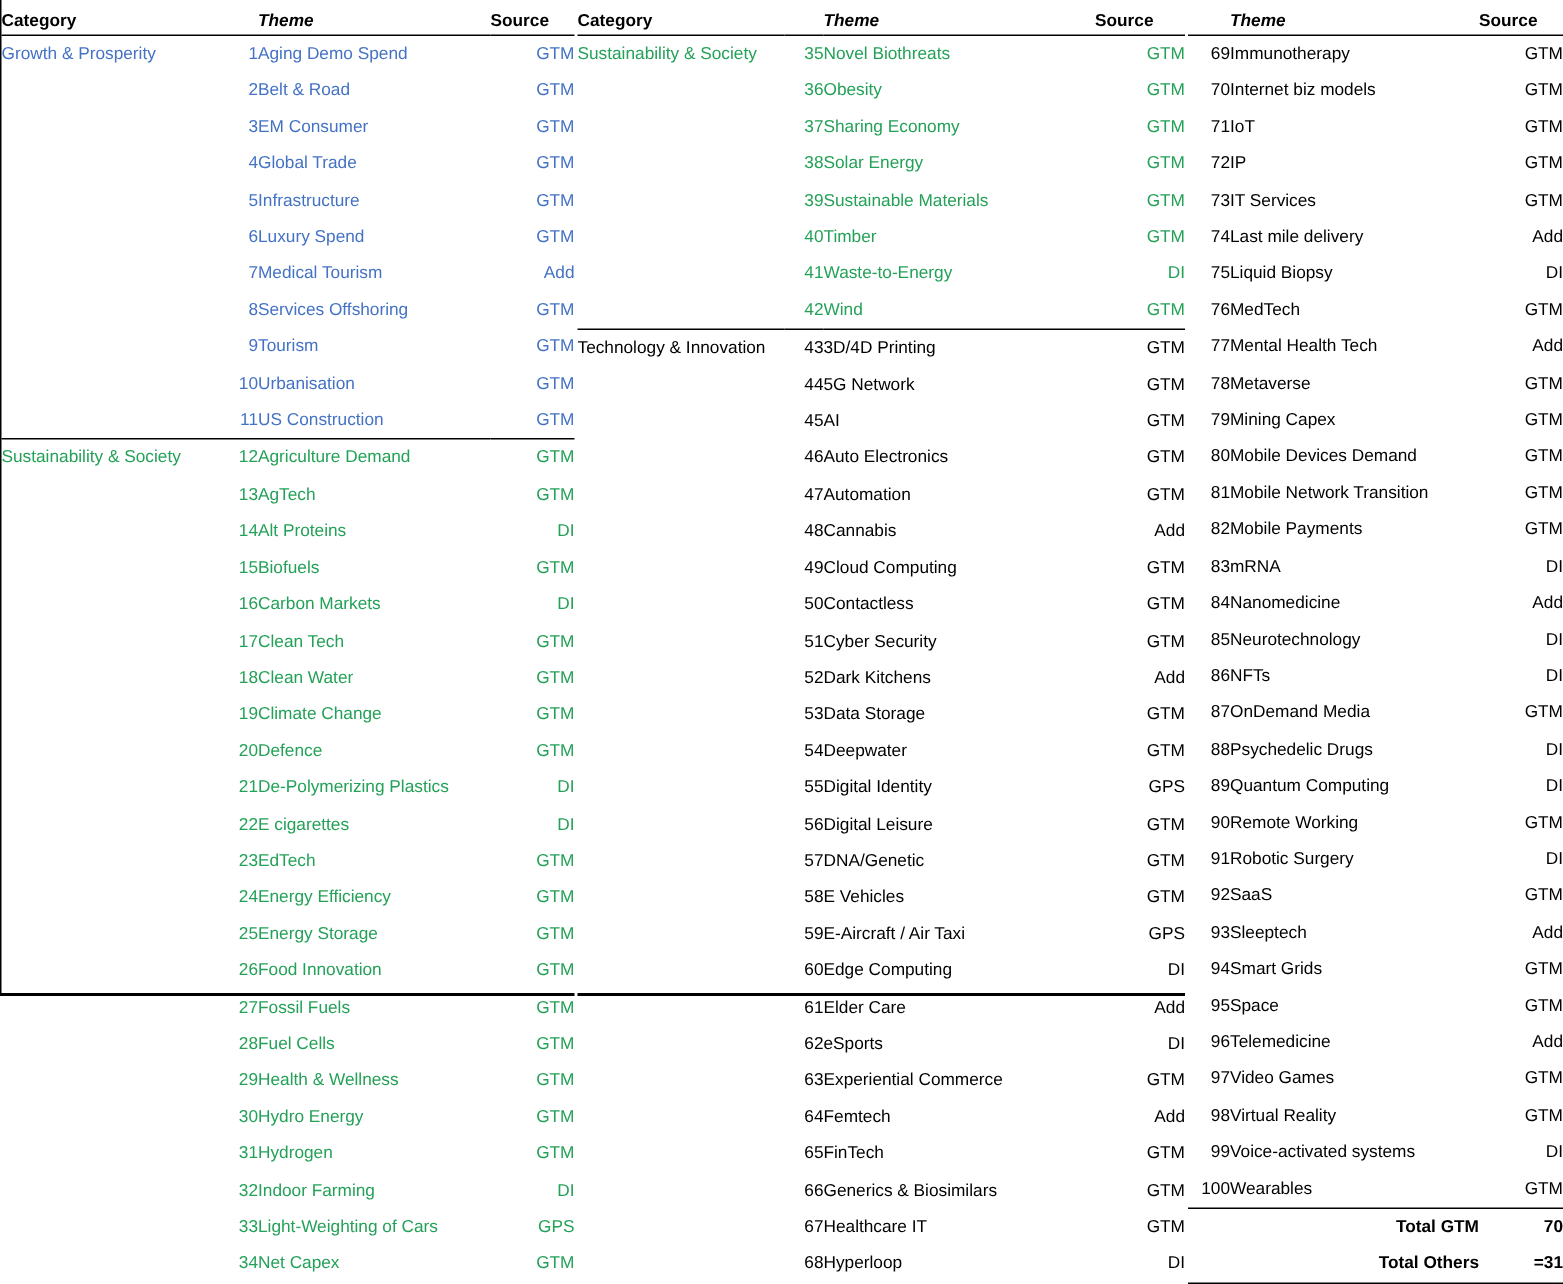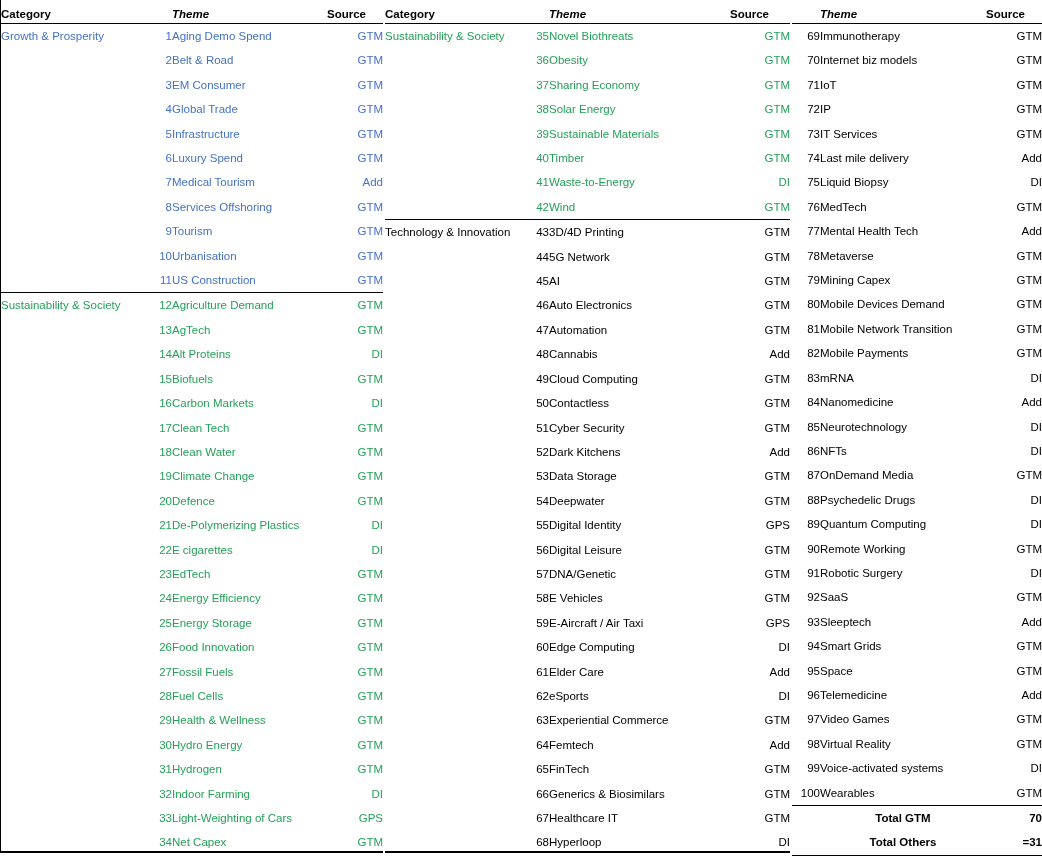--- a/index.html
+++ b/index.html
@@ -20,21 +20,21 @@
     position: relative;
     width: 1042px;
     height: 856px;
     display: flex;
     box-sizing: border-box;
   }
 
   .panel {
     position: relative;
     box-sizing: border-box;
-    height: 853px;
+    height: 664px;
   }
   .panel-1 { width: 383px; border-left: 1px solid #000; }
   .panel-2 { width: 405px; margin-left: 2px; }
   .panel-3 { width: 250px; margin-left: 2px; }
 
   table.grid {
     border-collapse: collapse;
     width: 100%;
     table-layout: fixed;
   }
@@ -86,21 +86,21 @@
   .cat-growth  { color: #4472C4; }
   .cat-sust    { color: #24A158; }
   .cat-tech    { color: #000000; }
 
   
   tr.section-start > td { border-top: 1.3px solid #000000; }
 
   
   tr.totals-first > td { border-top: 1.3px solid #000000; }
   td.t-label {
-    text-align: center;
+    text-align: right;
     font-weight: bold;
     padding-right: 14px;
   }
   td.t-value {
     text-align: right;
     font-weight: bold;
     padding-right: 6px;
   }
   tr.totals-last > td { border-bottom: 2px solid #000000; }
 

